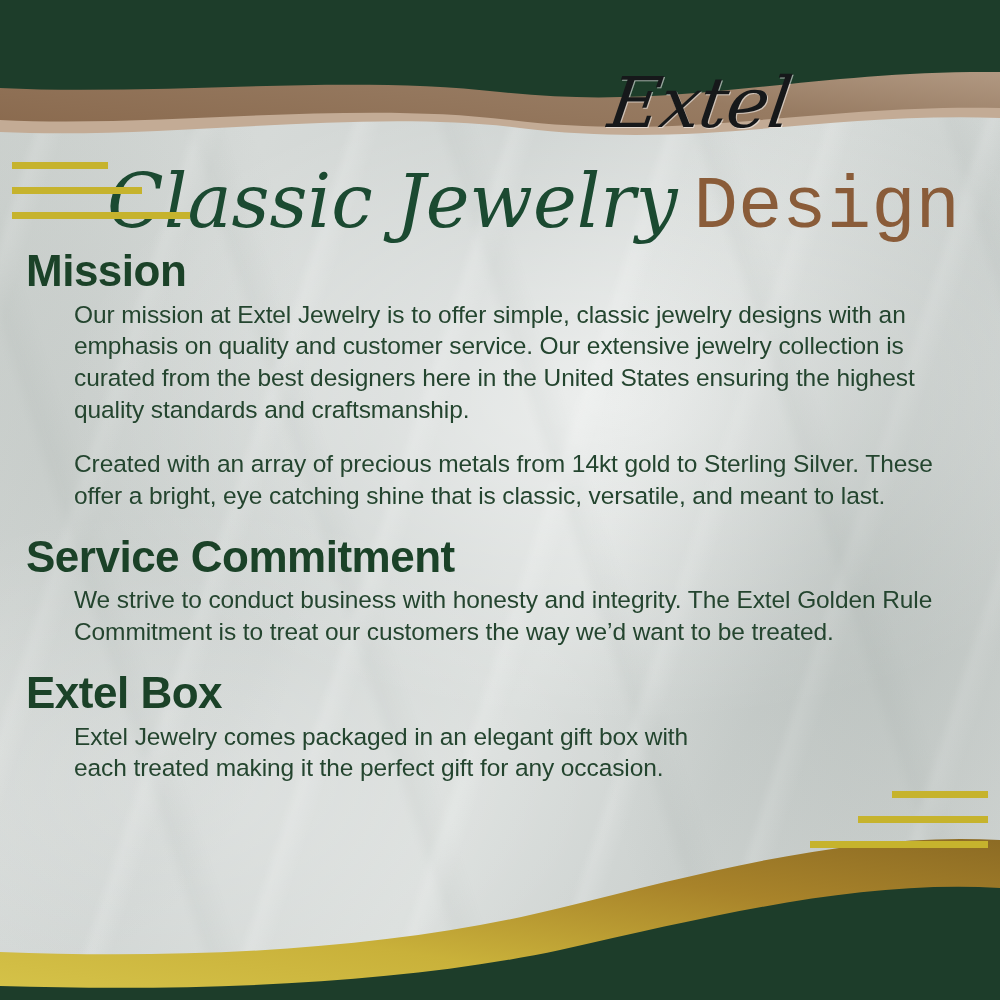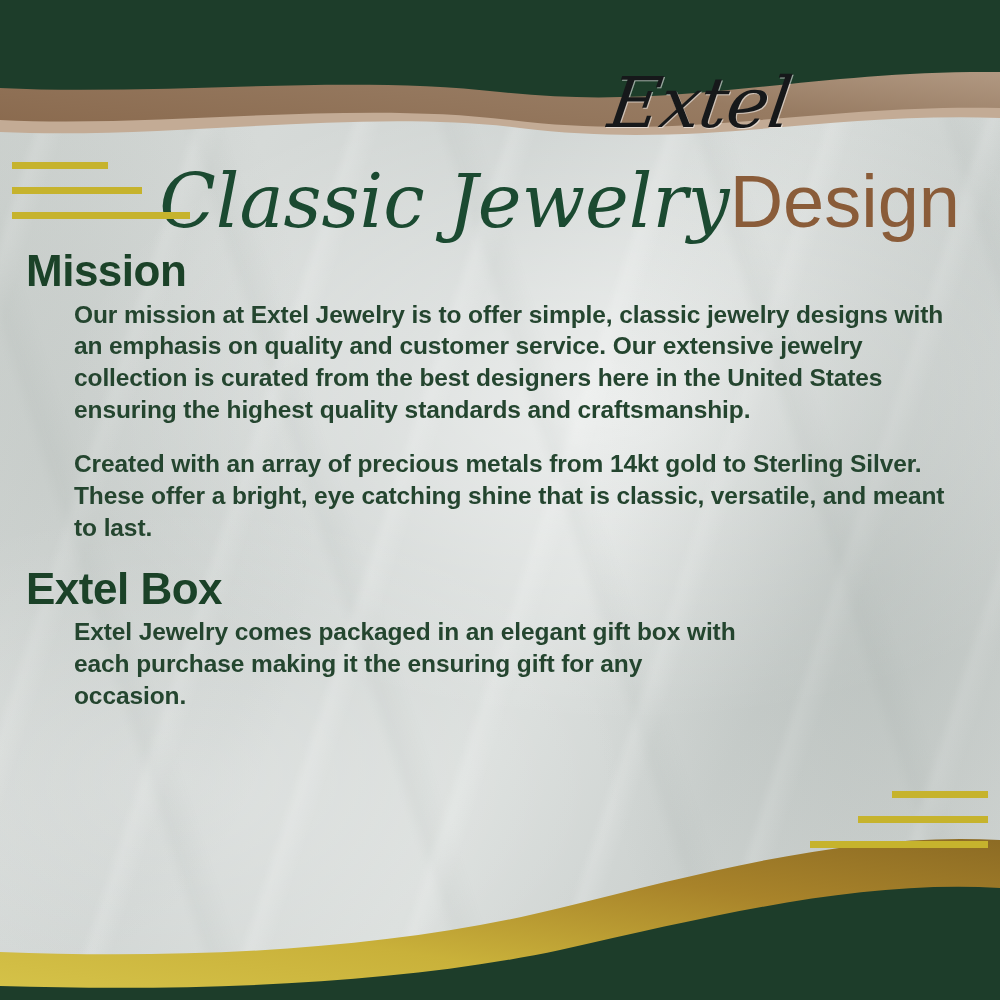--- a/index.html
+++ b/index.html
@@ -96,26 +96,26 @@
   .title-script {
     font-family: "DejaVu Serif", "Liberation Serif", serif;
     font-style: italic;
     font-weight: 400;
     font-size: 74px;
     color: #1b4a31;
     letter-spacing: 0px;
     margin-top: 27px;
   }
   .title-design {
-    font-family: Liberation Sans, sans-serif;
+    font-family: Liberation Mono, monospace;
     font-style: normal;
     font-weight: 400;
     font-size: 74px;
     color: #8a5c39;
-    margin-left: 0;
+    margin-left: 16px;
   }
 
   
   .bars {
     position: absolute;
     display: flex;
     flex-direction: column;
   }
   .bars-top-left { left: 12px; top: 162px; align-items: flex-start; }
   .bars-bottom-right { right: 12px; bottom: 152px; align-items: flex-end; }
@@ -138,21 +138,21 @@
     font-family: "Liberation Sans", sans-serif;
     font-weight: bold;
     font-size: 44px;
     line-height: 1.06;
     color: #1b4228;
     margin: 0 0 4px 14px;
     letter-spacing: -0.5px;
   }
   .section-body {
     font-family: "Liberation Sans", sans-serif;
-    font-weight: 700;
+    font-weight: 400;
     font-size: 24.5px;
     line-height: 1.30;
     color: #24452f;
     margin: 0 30px 0 62px;
     letter-spacing: -0.1px;
   }
 </style>
 </head>
 <body>
 
@@ -212,21 +212,25 @@
 
     <div class="section">
       <h2 class="section-heading">Mission</h2>
       <p class="section-body">Our mission at Extel Jewelry is to offer simple, classic jewelry designs with an emphasis on quality and customer service. Our extensive jewelry collection is curated from the best designers here in the United States ensuring the highest quality standards and craftsmanship.</p>
     </div>
 
     <div class="section">
       <p class="section-body">Created with an array of precious metals from 14kt gold to Sterling Silver. These offer a bright, eye catching shine that is classic, versatile, and meant to last.</p>
     </div>
 
+    <div class="section">
+      <h2 class="section-heading">Service Commitment</h2>
+      <p class="section-body">We strive to conduct business with honesty and integrity. The Extel Golden Rule Commitment is to treat our customers the way we’d want to be treated.</p>
+    </div>
 
     <div class="section">
       <h2 class="section-heading">Extel Box</h2>
-      <p class="section-body" style="margin-right:260px">Extel Jewelry comes packaged in an elegant gift box with each purchase making it the ensuring gift for any occasion.</p>
+      <p class="section-body" style="margin-right:260px">Extel Jewelry comes packaged in an elegant gift box with each treated making it the perfect gift for any occasion.</p>
     </div>
 
   </div>
 
 </div>
 
 </body></html>

